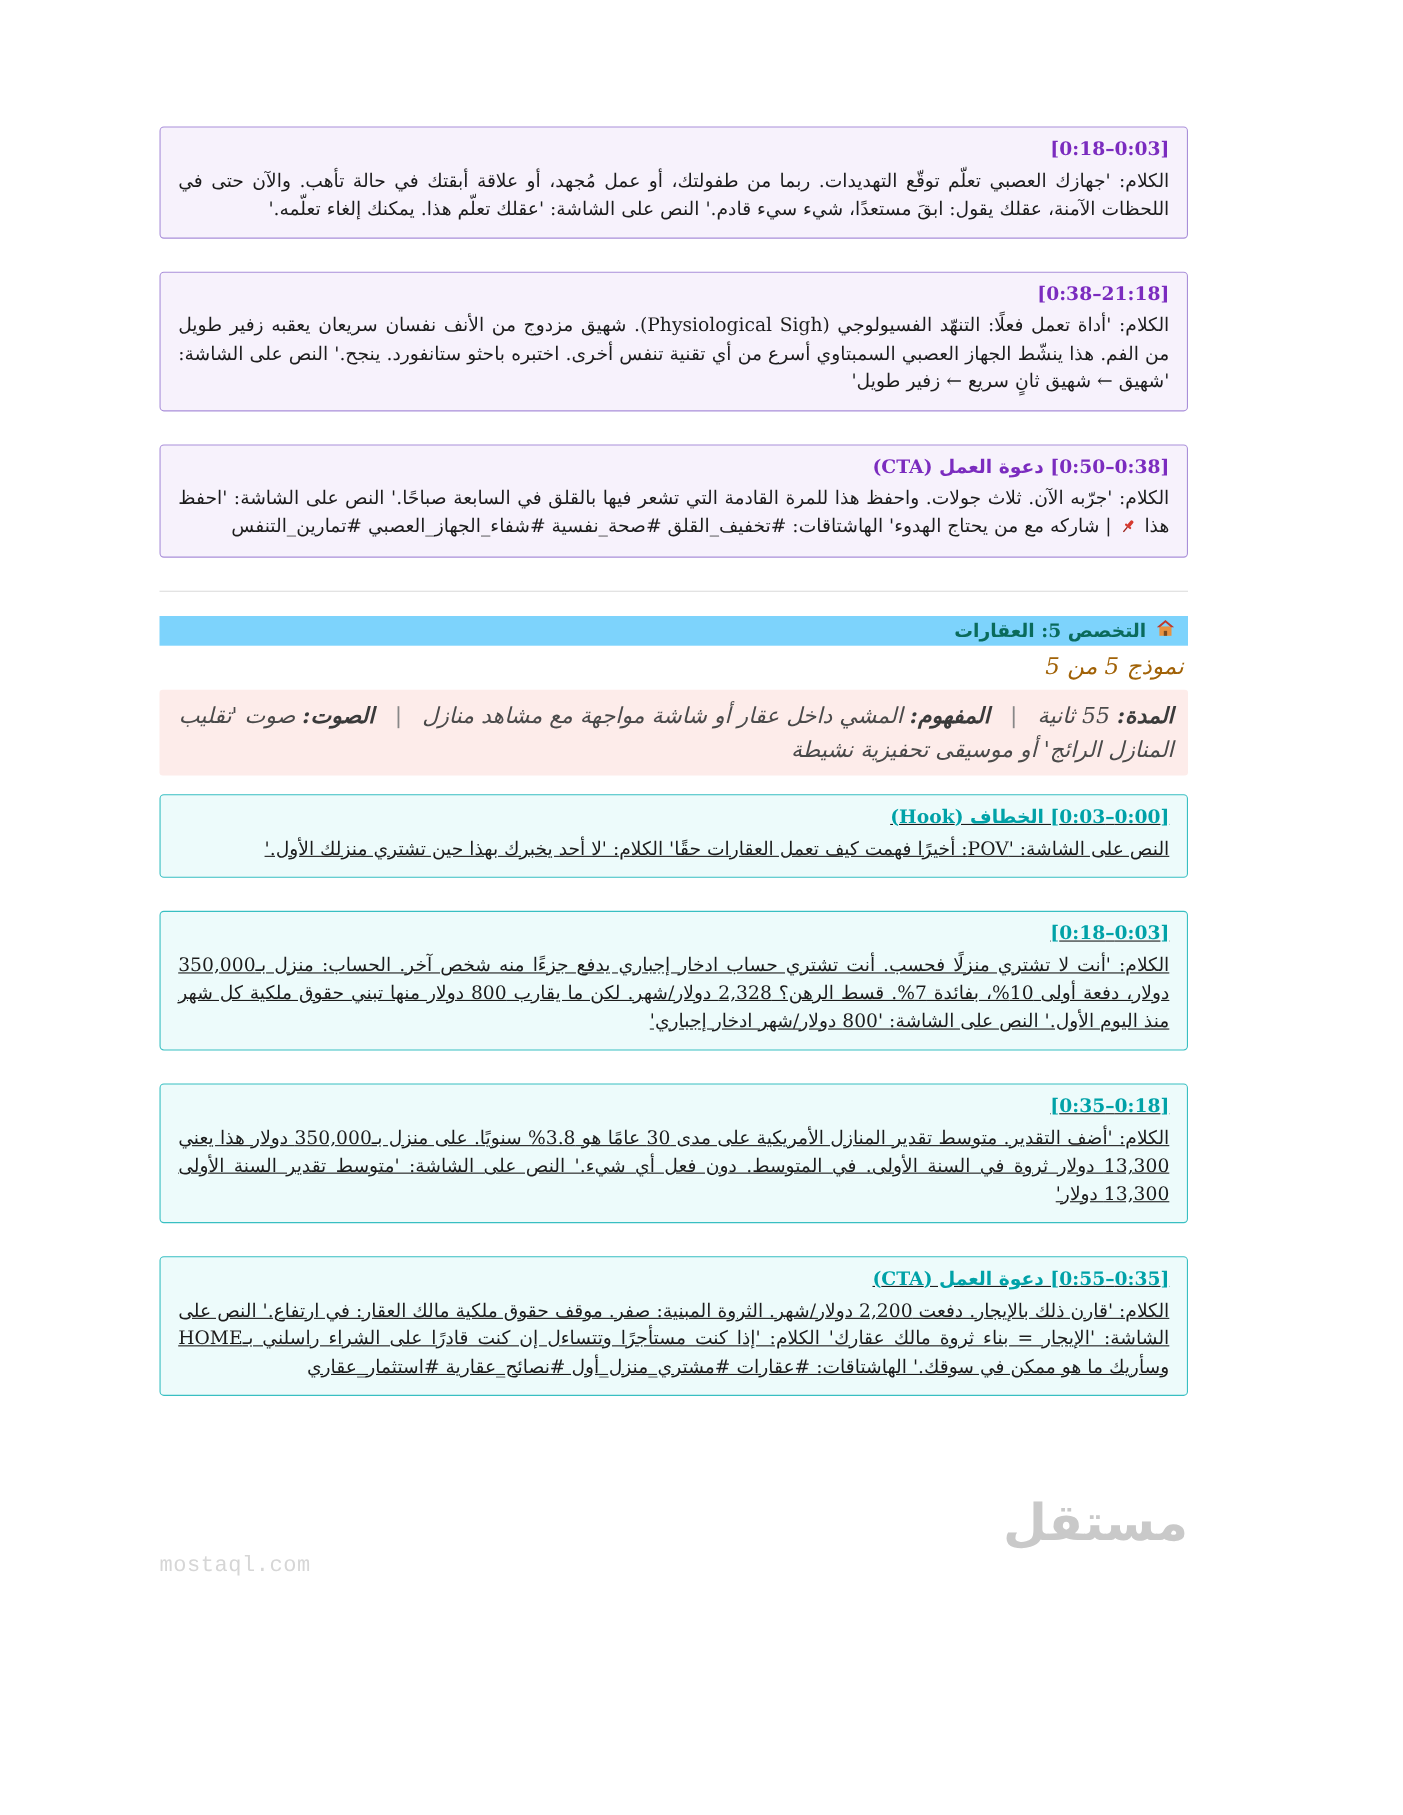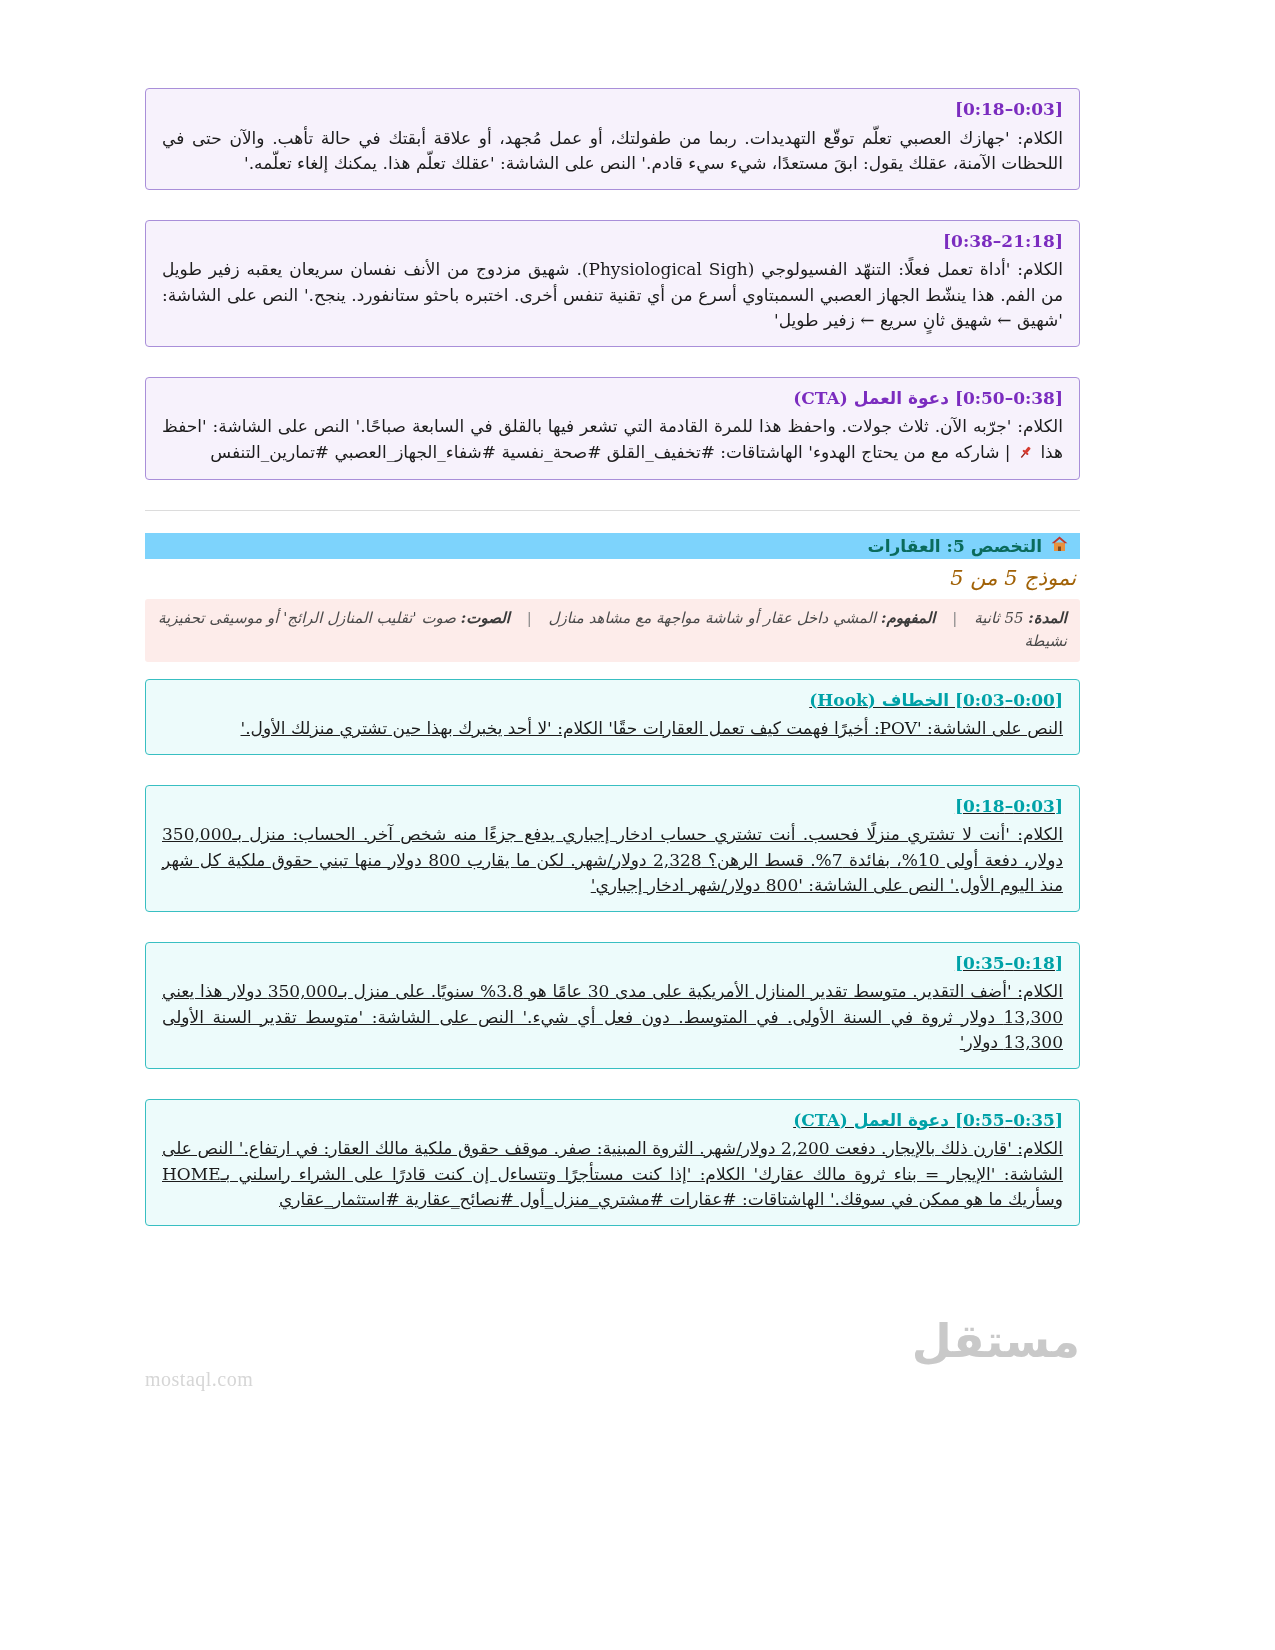--- a/index.html
+++ b/index.html
@@ -4,21 +4,21 @@
 <style>
   * { margin:0; padding:0; box-sizing:border-box; }
   html, body { background:#ffffff; }
   body {
     width:1275px; height:1650px; overflow:hidden;
     font-family:"DejaVu Serif","DejaVu Sans",serif;
     direction:rtl;
     color:#1c1c1c;
     position:relative;
   }
-  .content { width:935px; margin:0 195px 0 145px; padding-top:88px; }
+  .content { width:935px; margin:0 195px 0 145px; padding-top:115px; }
 
   .block {
     border:1px solid; border-radius:4px;
     padding:8px 16px 12px;
     margin-bottom:30px;
   }
   .block.purple { background:#f7f2fc; border-color:#a98fd9; }
   .block.purple .block-header { color:#7b2cbf; }
   .block.teal { background:#edfbfb; border-color:#38bfc2;text-decoration:underline; }
   .block.teal .block-header { color:#00a2a8; }
@@ -33,33 +33,33 @@
     background:#7dd3fc; color:#0a6b5c;
     font-weight:bold; font-size:17px;
     padding:3px 10px; margin-bottom:7px;
     display:flex; align-items:center; gap:7px;
   }
 
   .model-label { color:#a16207; font-style:italic; font-size:21px; margin:0 4px 9px; }
 
   .meta-box {
     background:#fdecea; color:#4a4a4a;
-    font-style:italic; font-size:15px; line-height:1.55;
+    font-style:italic; font-size:20px; line-height:1.55;
     padding:8px 13px; border-radius:3px; margin-bottom:17px;
   }
   .meta-label { font-weight:bold; color:#3a3a3a; }
   .meta-sep { margin:0 12px; color:#888; font-style:normal; }
 
   .watermark { margin-top:90px; }
   .watermark-logo {
     font-family:"DejaVu Sans",sans-serif;
     font-weight:bold; font-size:46px; color:#c9c9c9; line-height:1.1;
   }
   .watermark-domain {
-    font-family:Liberation Serif, serif;
+    font-family:Liberation Mono, monospace;
     direction:ltr; font-size:20px; color:#d6d6d6; letter-spacing:0.5px; margin-top:2px;
   }
 </style>
 </head>
 <body>
 
 <div class="content">
 
   <section>
 

